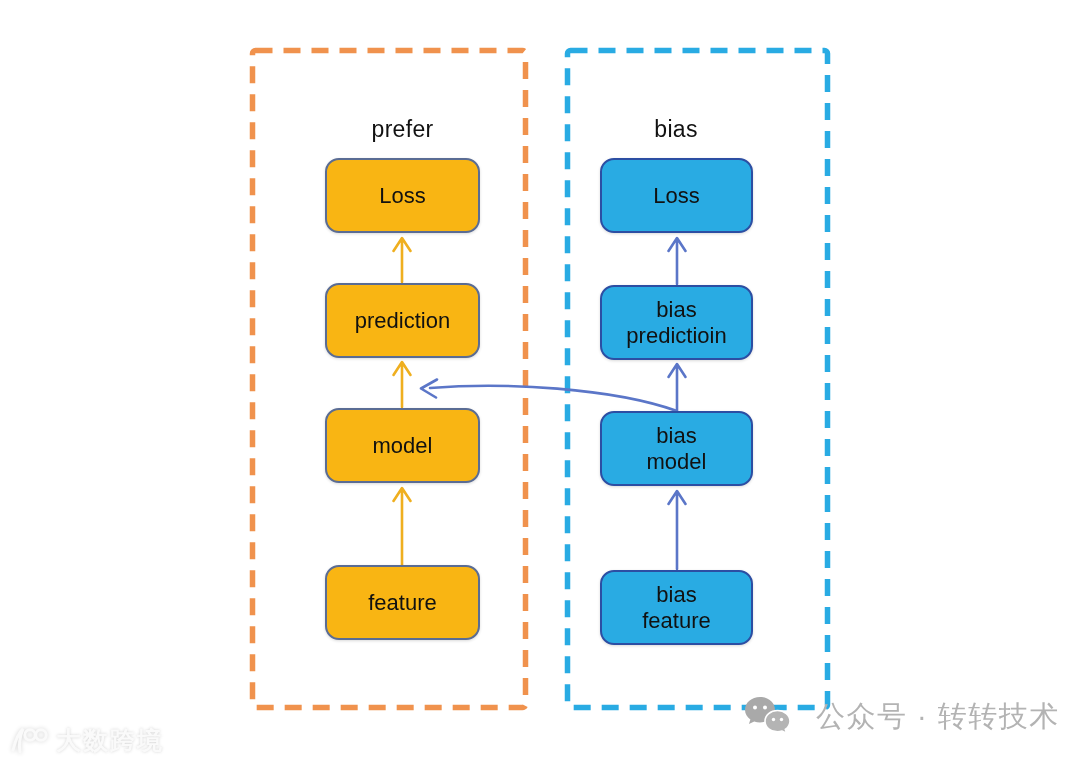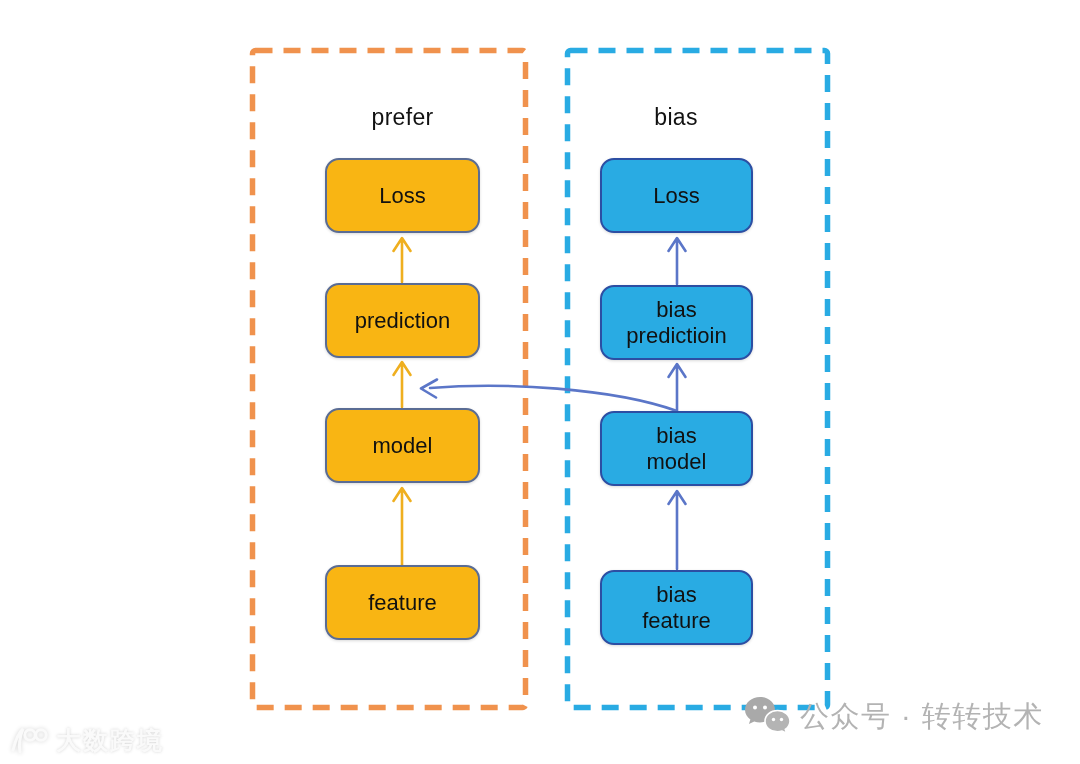--- a/index.html
+++ b/index.html
@@ -19,20 +19,21 @@
     position: absolute;
     left: 0;
     top: 0;
   }
   .group-label {
     position: absolute;
     font-size: 23px;
     color: #111111;
     text-align: center;
     letter-spacing: 0.3px;
+    margin-top: 12px;
   }
   .group-label.prefer { left: 325px; top: 104px; width: 155px; }
   .group-label.bias   { left: 600px; top: 104px; width: 152px; }
 
   .node {
     position: absolute;
     box-sizing: border-box;
     height: 75px;
     border-radius: 14px;
     border: 2.5px solid;
@@ -66,21 +67,21 @@
   .node.b-prediction { top: 285px; }
   .node.b-model      { top: 411px; }
   .node.b-feature    { top: 570px; }
 
   .watermark-right {
     position: absolute;
     left: 744px;
     top: 696px;
     display: flex;
     align-items: center;
-    gap: 8px;
+    gap: 24px;
   }
   .watermark-right .wm-text {
     font-size: 29px;
     color: #B3B3B3;
     letter-spacing: 1.5px;
     white-space: nowrap;
   }
   .watermark-left {
     position: absolute;
     left: 8px;

